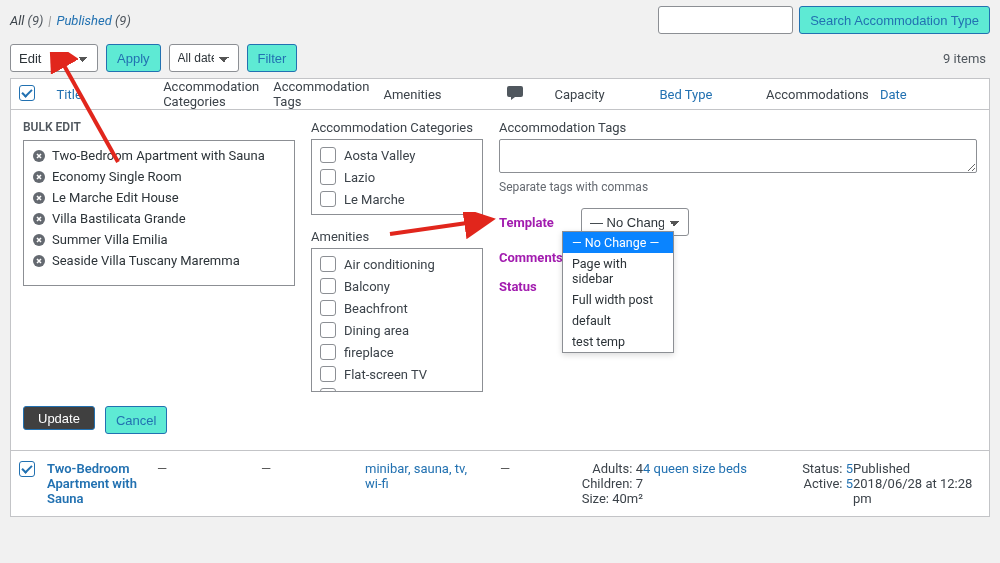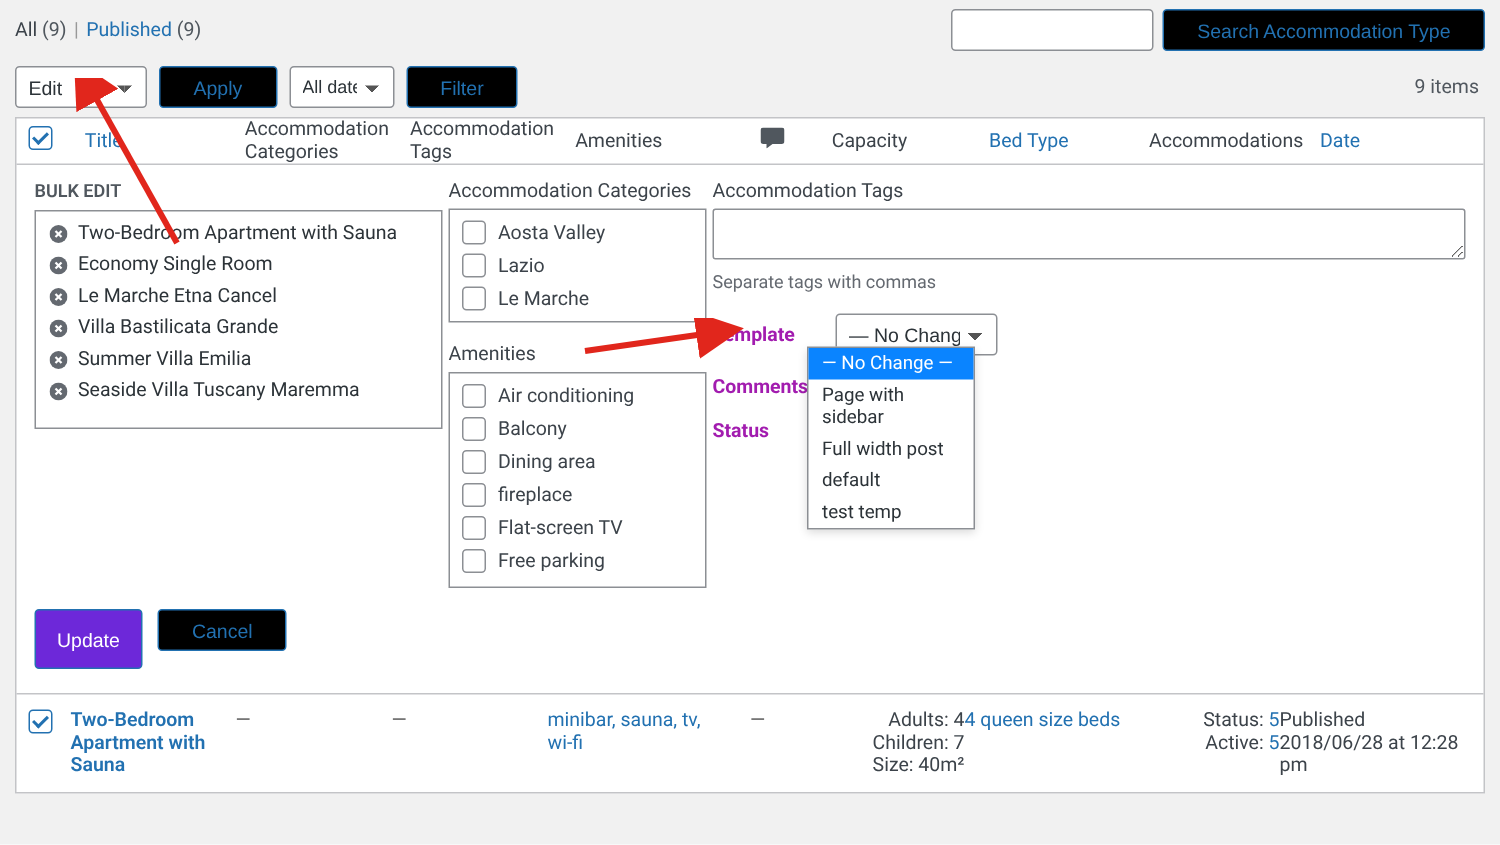--- a/index.html
+++ b/index.html
@@ -12,44 +12,44 @@
       height: 563px;
       overflow: hidden;
       position: relative;
     }
     .topbar {
       display: flex;
       justify-content: space-between;
       align-items: center;
       padding: 6px 10px 4px;
     }
-    .filter-links { display: flex; gap: 5px; align-items: center; }
+    .filter-links { display: flex; gap: 5px; align-items: center; font-style: italic; }
     .filter-links .pipe { color: #999; }
     .count { color: #50575e; }
     .link { color: #2271b1; cursor: pointer; }
     .search-box { display: flex; gap: 6px; }
     .search-box input[type="text"] {
       width: 135px; height: 28px; border: 1px solid #8c8f94; border-radius: 3px; padding: 0 8px; background:#fff;
     }
     .btn {
-      background: #000000;
+      background: #5eead4;
       border: 1px solid #2271b1;
       color: #2271b1;
-      padding: 0 22px;
+      padding: 0 10px;
       height: 28px;
       border-radius: 3px;
       cursor: pointer;
       font-size: 13px;
     }
     .btn-primary {
-      background: #6d28d9;
+      background: #404040;
       border-color: #2271b1;
       color: #fff;
       padding: 0 14px;
-      height: 40px;
+      height: 24px;
     }
     .actions-row {
       display: flex; justify-content: space-between; align-items: center;
       padding: 6px 10px;
     }
     .actions-left { display: flex; gap: 8px; align-items: center; }
     select.wp-select {
       height: 28px; border: 1px solid #8c8f94; border-radius: 3px; padding: 0 24px 0 8px;
       background: #fff; font-size: 13px; color: #2c3338;
       appearance: none; -webkit-appearance: none;
@@ -91,21 +91,21 @@
     input[type="checkbox"]:checked::after {
       content:""; position:absolute; left:4px; top:1px; width:4px; height:8px;
       border: solid #2271b1; border-width:0 2px 2px 0; transform: rotate(45deg);
     }
     .bulk-edit {
       padding: 10px 12px 16px;
       border-bottom: 1px solid #c3c4c7;
       position: relative;
     }
     .bulk-heading { text-transform: uppercase; font-size: 12px; font-weight: 600; color: #50575e; margin-bottom: 6px; }
-    .bulk-columns { display: flex; gap: 4px; }
+    .bulk-columns { display: flex; gap: 16px; }
     .col1 { width: 272px; }
     .col2 { width: 172px; }
     .col3 { flex: 1; }
     .listbox {
       border: 1px solid #8c8f94; background:#fff; height: 146px; overflow-y: scroll;
       padding: 4px 6px;
     }
     .listbox.short { height: 76px; }
     .list-item {
       display: flex; align-items: center; gap: 6px; padding: 3px 2px; font-size: 13px; color:#2c3338;
@@ -217,21 +217,21 @@
               </span>
               <span>Economy Single Room</span>
             </div>
           <div class="list-item">
               <span class="del-icon">
                 <svg width="12" height="12" viewBox="0 0 12 12">
                   <circle cx="6" cy="6" r="6"></circle>
                   <path d="M4 4l4 4M8 4l-4 4" stroke="#fff" stroke-width="1.5"></path>
                 </svg>
               </span>
-              <span>Le Marche Etna Cancel</span>
+              <span>Le Marche Edit House</span>
             </div>
           <div class="list-item">
               <span class="del-icon">
                 <svg width="12" height="12" viewBox="0 0 12 12">
                   <circle cx="6" cy="6" r="6"></circle>
                   <path d="M4 4l4 4M8 4l-4 4" stroke="#fff" stroke-width="1.5"></path>
                 </svg>
               </span>
               <span>Villa Bastilicata Grande</span>
             </div>
@@ -276,20 +276,24 @@
         <div class="amen-box">
           <div class="section-label">Amenities</div>
           <div class="listbox amen-listbox">
             <label class="cat-item">
                 <input type="checkbox" style="">
                 <span>Air conditioning</span>
               </label>
             <label class="cat-item">
                 <input type="checkbox" style="">
                 <span>Balcony</span>
+              </label>
+            <label class="cat-item">
+                <input type="checkbox" style="">
+                <span>Beachfront</span>
               </label>
             <label class="cat-item">
                 <input type="checkbox" style="">
                 <span>Dining area</span>
               </label>
             <label class="cat-item">
                 <input type="checkbox" style="">
                 <span>fireplace</span>
               </label>
             <label class="cat-item">

